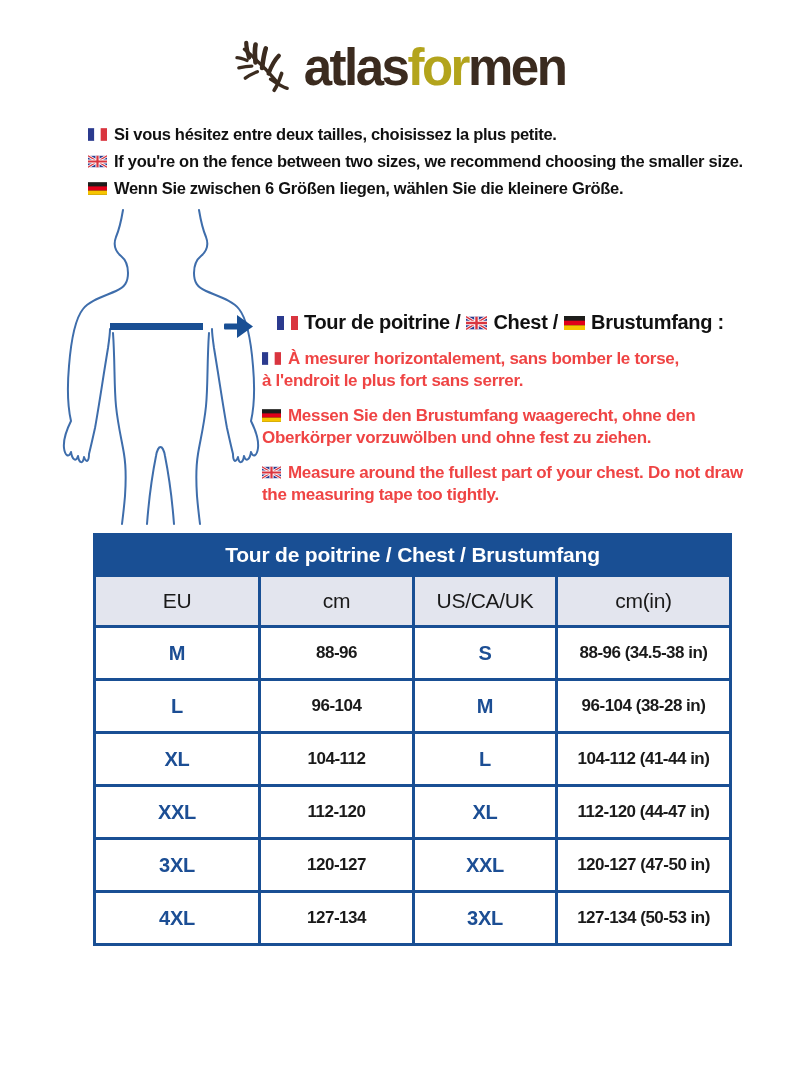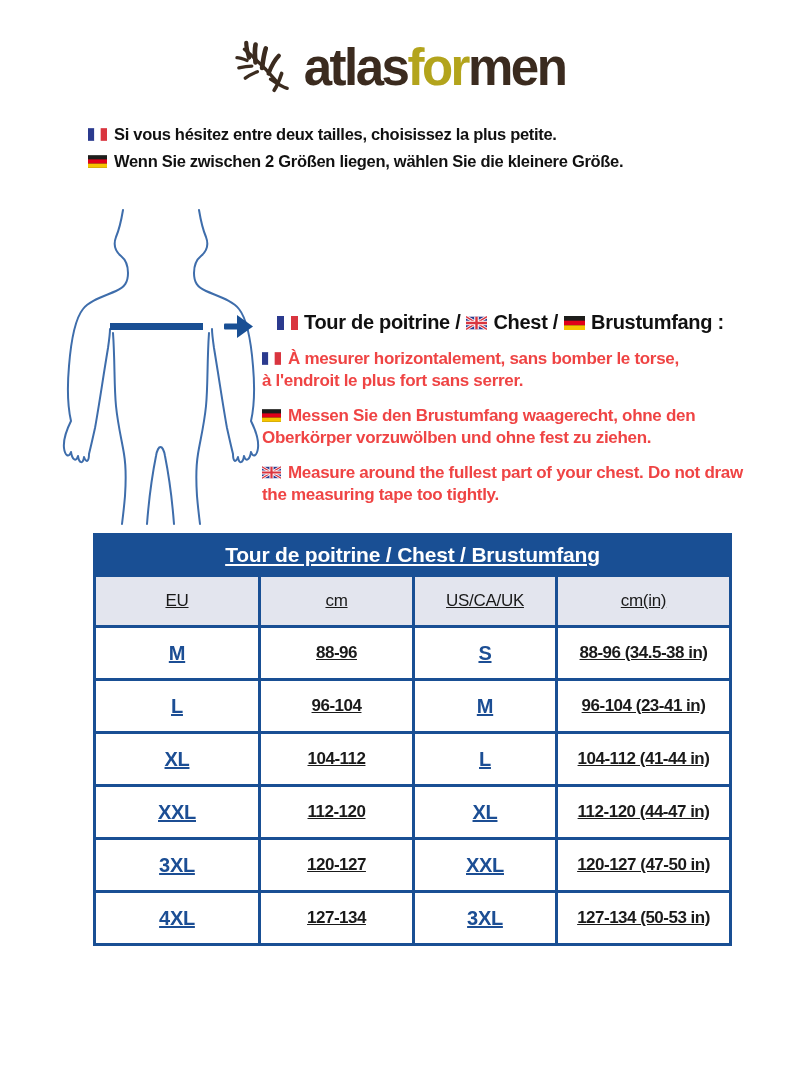--- a/index.html
+++ b/index.html
@@ -41,27 +41,27 @@
   .measure-heading .flag:first-child { margin-left:0; }
   .measure-para {
     font-size:17px; font-weight:bold; letter-spacing:-0.3px; color:#ef4444;
     line-height:22px; margin-bottom:13px;
   }
   .measure-para .ptext { white-space:pre-line; }
   .measure-para .flag { vertical-align:-1px; }
   
   .size-table-wrap { position:absolute; left:93px; top:533px; }
   table.size-table { border-collapse:collapse; width:636px; table-layout:fixed; }
-  table.size-table td, table.size-table th { border:3px solid #194f94; text-align:center;text-decoration:underline; }
+  table.size-table td, table.size-table th { border:3px solid #194f94; text-align:center; }
   .tbl-title {
     background:#194f94; color:#fff; font-size:21px; font-weight:bold;
     height:41px; letter-spacing:-0.2px;
   }
   .tbl-colhead {
-    background:#e3e5ee; color:#1a1a1a; font-size:17px; font-weight:normal;
+    background:#e3e5ee; color:#1a1a1a; font-size:21px; font-weight:normal;
     height:51px; letter-spacing:-0.3px;
   }
   .tbl-row td { height:53px; background:#fff; }
   .cell-size { color:#1c4e94; font-size:20px; font-weight:bold; letter-spacing:-0.3px; }
   .cell-cm   { color:#1a1a1a; font-size:17px; font-weight:bold; letter-spacing:-0.5px; }
 </style>
 </head>
 <body>
 
 <div id="page">
@@ -92,27 +92,39 @@
         <svg width="19" height="13" viewBox="0 0 3 2">
             <rect width="1" height="2" fill="#2b3a8e"></rect>
             <rect x="1" width="1" height="2" fill="#ffffff"></rect>
             <rect x="2" width="1" height="2" fill="#d9353f"></rect>
           </svg>
       </span>
       <span>Si vous hésitez entre deux tailles, choisissez la plus petite.</span>
     </div>
     <div class="advice-line">
       <span class="flag">
+        <svg width="19" height="13" viewBox="0 0 60 36">
+            <rect width="60" height="36" fill="#2b3a8e"></rect>
+            <path d="M0,0 L60,36 M60,0 L0,36" stroke="#fff" stroke-width="9"></path>
+            <path d="M0,0 L60,36 M60,0 L0,36" stroke="#d9353f" stroke-width="4"></path>
+            <path d="M30,0 V36 M0,18 H60" stroke="#fff" stroke-width="13"></path>
+            <path d="M30,0 V36 M0,18 H60" stroke="#d9353f" stroke-width="7"></path>
+          </svg>
+      </span>
+      <span>If you're on the fence between two sizes, we recommend choosing the smaller size.</span>
+    </div>
+    <div class="advice-line">
+      <span class="flag">
         <svg width="19" height="13" viewBox="0 0 3 2">
             <rect width="3" height="2" fill="#1d1d1b"></rect>
             <rect y="0.667" width="3" height="0.667" fill="#e2001a"></rect>
             <rect y="1.333" width="3" height="0.667" fill="#f6c500"></rect>
           </svg>
       </span>
-      <span>Wenn Sie zwischen 2 Größen liegen, wählen Sie die kleinere Größe.</span>
+      <span>Wenn Sie zwischen 6 Größen liegen, wählen Sie die kleinere Größe.</span>
     </div>
   </div>
 
   <div class="figure">
     <svg width="210" height="320" viewBox="0 0 210 320">
       <g fill="none" stroke="#3e6dab" stroke-width="2" stroke-linecap="round" stroke-linejoin="round">
         <path d="M67,4 C65,16 63,24 60,31 C57,39 59,45 65,50 C70,54 72,60 72,67 C72,76 69,81 60,85 C46,91 33,95 27,103 C19,113 15,135 13,160 C11,183 12,202 15,215 C11,223 7,233 8,242 C9,250 13,252 15,246 C16,253 20,257 22,250 C23,257 27,259 28,251 C30,257 33,256 33,248 C35,240 37,231 39,222 C43,200 47,172 52,142 C53,135 54,128 54,123"></path>
         <path d="M143,4 C145,16 147,24 150,31 C153,39 151,45 145,50 C140,54 138,60 138,67 C138,76 141,81 150,85 C164,91 177,95 183,103 C191,113 195,135 197,160 C199,183 198,202 195,215 C199,223 203,233 202,242 C201,250 197,252 195,246 C194,253 190,257 188,250 C187,257 183,259 182,251 C180,257 177,256 177,248 C175,240 173,231 171,222 C167,200 163,172 158,142 C157,135 156,128 156,123"></path>
         <path d="M57,127 C59,155 58,180 60,200 C62,220 66,235 68,248 C70,260 70,275 69,290 C68,302 67,310 66,318"></path>
         <path d="M153,127 C151,155 152,180 150,200 C148,220 144,235 142,248 C140,260 140,275 141,290 C142,302 143,310 144,318"></path>
@@ -208,21 +220,21 @@
         <tr class="tbl-row">
           <td class="cell-size">M</td>
           <td class="cell-cm">88-96</td>
           <td class="cell-size">S</td>
           <td class="cell-cm">88-96 (34.5-38 in)</td>
         </tr>
         <tr class="tbl-row">
           <td class="cell-size">L</td>
           <td class="cell-cm">96-104</td>
           <td class="cell-size">M</td>
-          <td class="cell-cm">96-104 (23-41 in)</td>
+          <td class="cell-cm">96-104 (38-28 in)</td>
         </tr>
         <tr class="tbl-row">
           <td class="cell-size">XL</td>
           <td class="cell-cm">104-112</td>
           <td class="cell-size">L</td>
           <td class="cell-cm">104-112 (41-44 in)</td>
         </tr>
         <tr class="tbl-row">
           <td class="cell-size">XXL</td>
           <td class="cell-cm">112-120</td>

